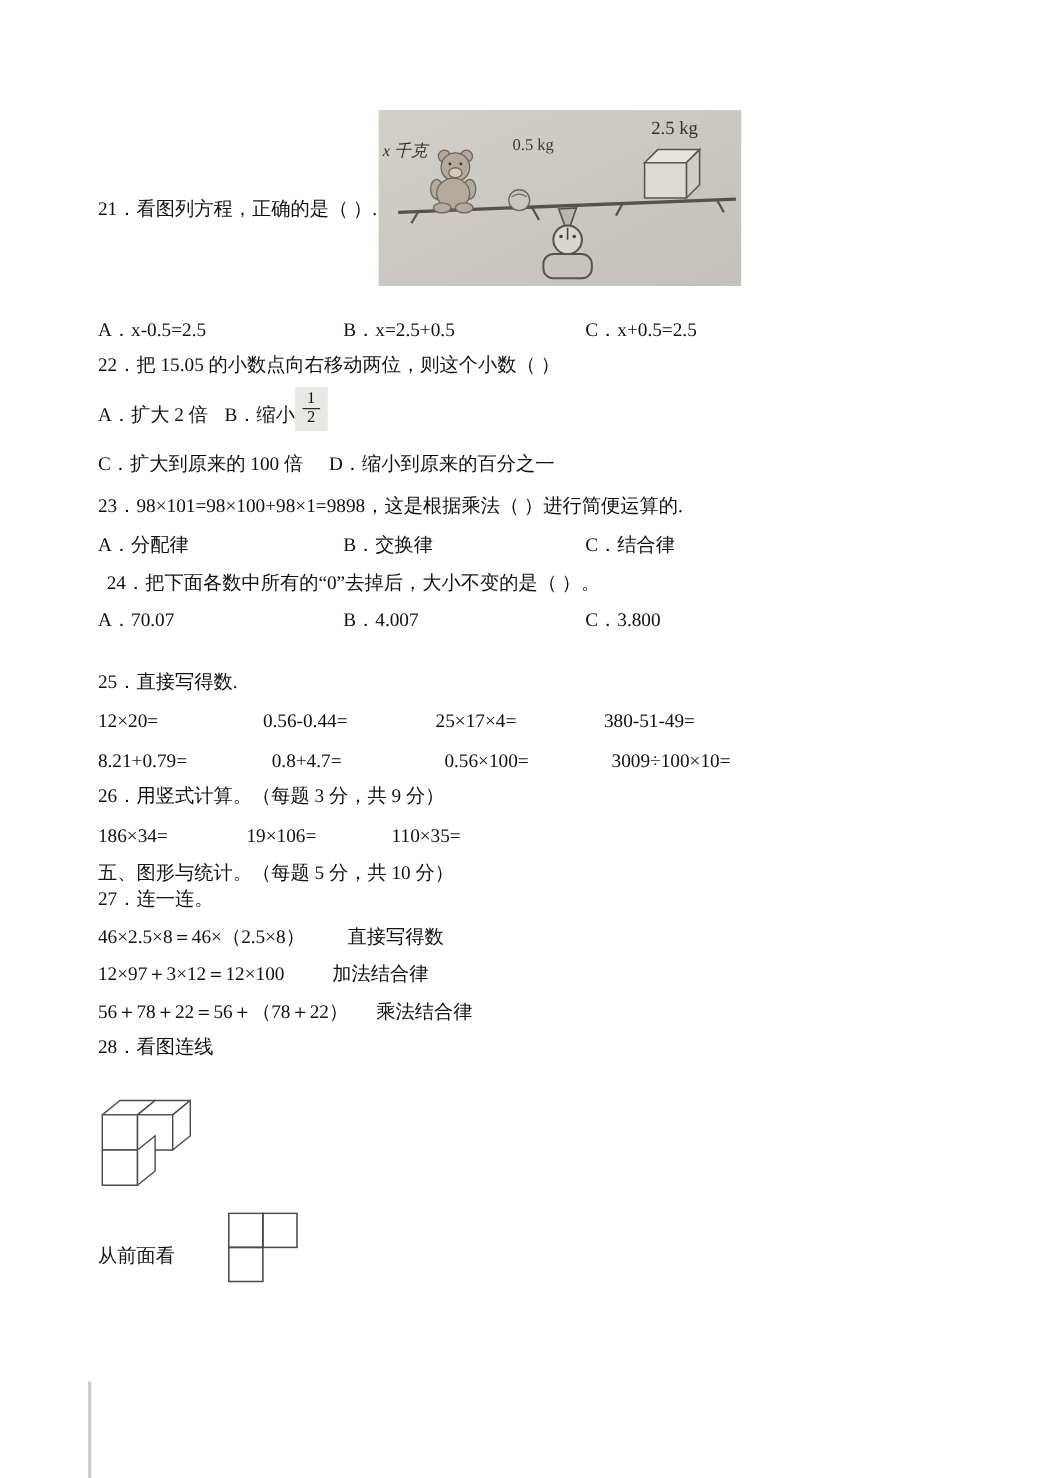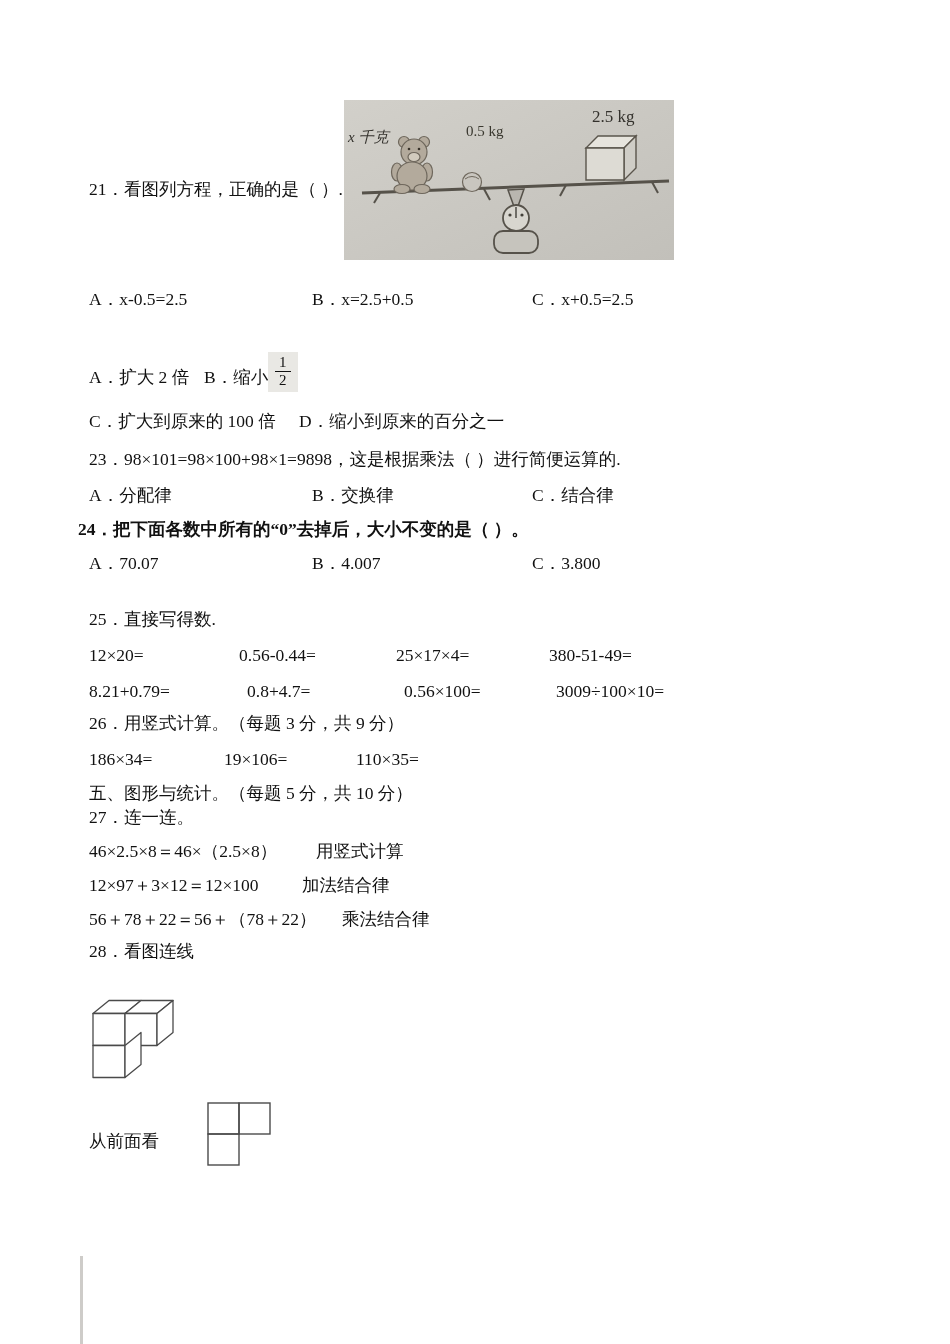--- a/index.html
+++ b/index.html
@@ -71,35 +71,36 @@
       <polygon points="242,48 280,48 280,80 242,80" fill="#dddbd4"></polygon>
     </g>
   </svg>
 
   <div class="abs t" style="left:45px; top:178px;">21．看图列方程，正确的是（  ）.</div>
 
   <div class="abs t" style="left:45px;  top:288px;">A．x-0.5=2.5</div>
   <div class="abs t" style="left:268px; top:288px;">B．x=2.5+0.5</div>
   <div class="abs t" style="left:488px; top:288px;">C．x+0.5=2.5</div>
 
+  <div class="abs t" style="left:45px; top:320px;">22．把 15.05 的小数点向右移动两位，则这个小数（  ）</div>
   <div class="abs t" style="left:45px;  top:366px;">A．扩大 2 倍</div>
   <div class="abs t" style="left:160px; top:366px;">B．缩小</div>
   <span class="abs frac" style="left:224px; top:352px;">
     <span class="num">1</span>
     <span class="den">2</span>
   </span>
   <div class="abs t" style="left:45px;  top:410px;">C．扩大到原来的 100 倍</div>
   <div class="abs t" style="left:255px; top:410px;">D．缩小到原来的百分之一</div>
 
   <div class="abs t" style="left:45px; top:448px;">23．98×101=98×100+98×1=9898，这是根据乘法（  ）进行简便运算的.</div>
   <div class="abs t" style="left:45px;  top:484px;">A．分配律</div>
   <div class="abs t" style="left:268px; top:484px;">B．交换律</div>
   <div class="abs t" style="left:488px; top:484px;">C．结合律</div>
 
-  <div class="abs t" style="left:34px; top:518px;font-weight:bold;">24．把下面各数中所有的“0”去掉后，大小不变的是（  ）。</div>
+  <div class="abs t" style="left:53px; top:518px;">24．把下面各数中所有的“0”去掉后，大小不变的是（  ）。</div>
   <div class="abs t" style="left:45px;  top:552px;">A．70.07</div>
   <div class="abs t" style="left:268px; top:552px;">B．4.007</div>
   <div class="abs t" style="left:488px; top:552px;">C．3.800</div>
 
   <div class="abs t" style="left:45px; top:608px;">25．直接写得数.</div>
 
   <div class="abs t" style="left:45px;  top:644px;">12×20=</div>
   <div class="abs t" style="left:195px; top:644px;">0.56-0.44=</div>
   <div class="abs t" style="left:352px; top:644px;">25×17×4=</div>
   <div class="abs t" style="left:505px; top:644px;">380-51-49=</div>
@@ -111,21 +112,21 @@
 
   <div class="abs t" style="left:45px; top:712px;">26．用竖式计算。（每题 3 分，共 9 分）</div>
   <div class="abs t" style="left:45px;  top:748px;">186×34=</div>
   <div class="abs t" style="left:180px; top:748px;">19×106=</div>
   <div class="abs t" style="left:312px; top:748px;">110×35=</div>
 
   <div class="abs t" style="left:45px; top:782px;">五、图形与统计。（每题 5 分，共 10 分）</div>
   <div class="abs t" style="left:45px; top:806px;">27．连一连。</div>
 
   <div class="abs t" style="left:45px;  top:840px;">46×2.5×8＝46×（2.5×8）</div>
-  <div class="abs t" style="left:272px; top:840px;">用竖式计算</div>
+  <div class="abs t" style="left:272px; top:840px;">直接写得数</div>
   <div class="abs t" style="left:45px;  top:874px;">12×97＋3×12＝12×100</div>
   <div class="abs t" style="left:258px; top:874px;">加法结合律</div>
   <div class="abs t" style="left:45px;  top:908px;">56＋78＋22＝56＋（78＋22）</div>
   <div class="abs t" style="left:298px; top:908px;">乘法结合律</div>
 
   <div class="abs t" style="left:45px; top:940px;">28．看图连线</div>
 
   <svg class="abs" style="left:45px; top:972px;" width="105" height="115" viewBox="0 0 105 112">
     <g fill="#ffffff" stroke="#4a4a4a" stroke-width="1.3" stroke-linejoin="round">
       <polygon points="4,40 36,40 52,27 20,27"></polygon>

